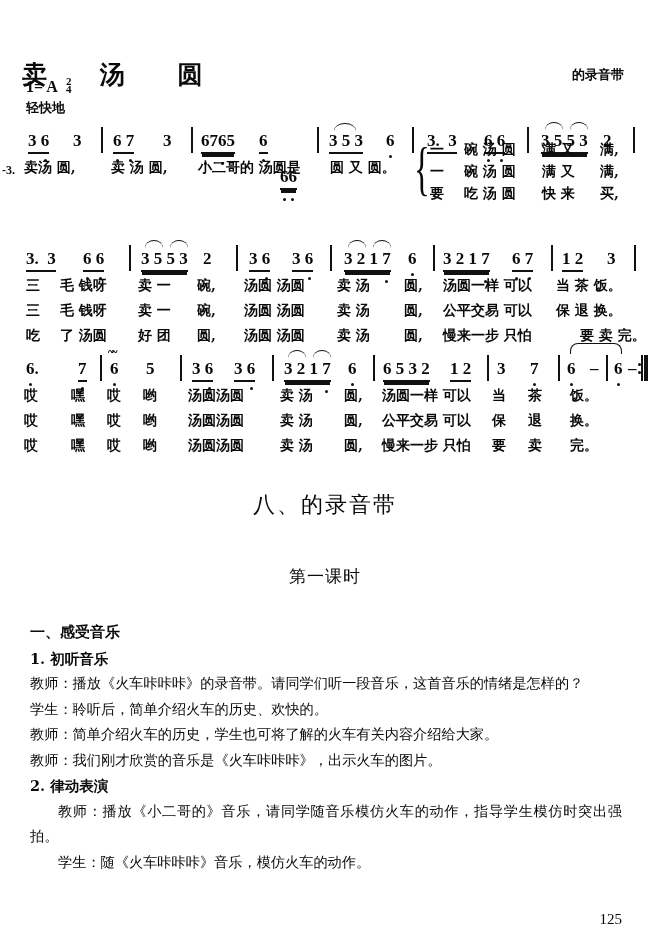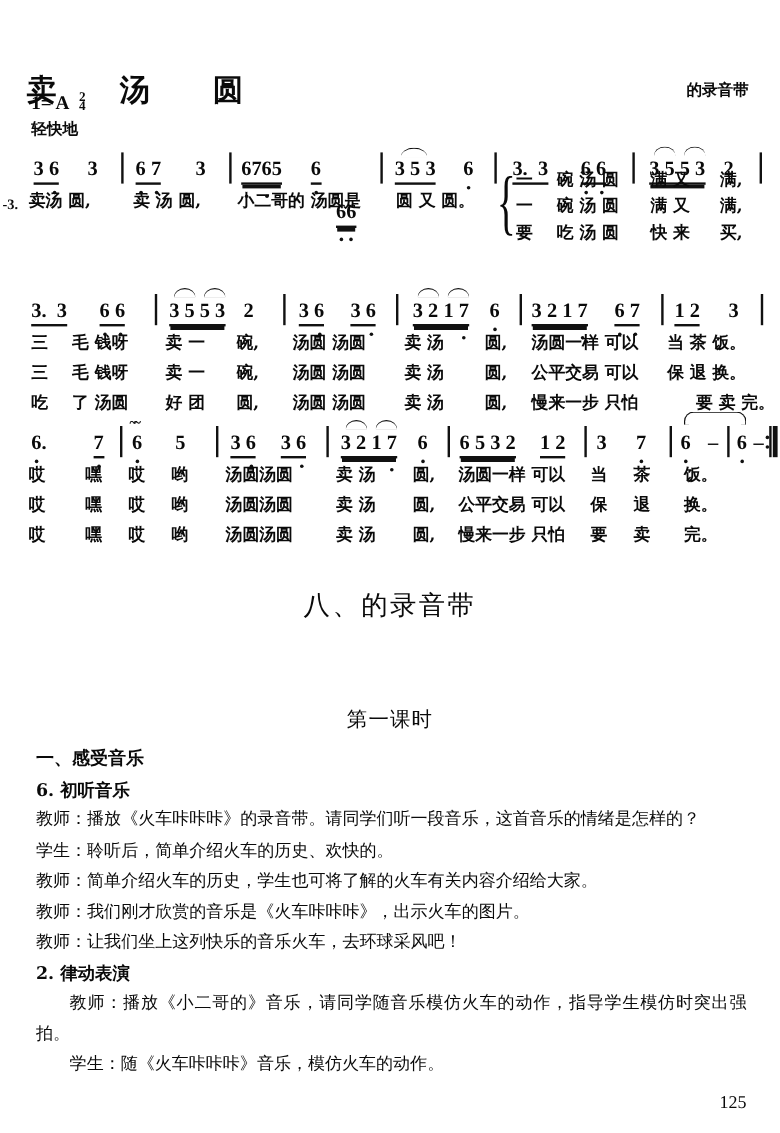--- a/index.html
+++ b/index.html
@@ -198,21 +198,21 @@
     font-size: 22px;
     top: 490px;
     letter-spacing: 2px;
   }
   .lesson-heading {
     position: absolute;
     left: 0; width: 650px;
     text-align: center;
     font-family: "DejaVu Serif", serif;
     font-size: 17px;
-    top: 588px;
+    top: 565px;
     letter-spacing: 1px;
   }
 
   
   .body-block {
     position: absolute;
     left: 30px;
     top: 620px;
     width: 592px;
     font-family: "DejaVu Serif", serif;
@@ -457,24 +457,23 @@
     <span class="lyric" style="left:528px;">卖</span>
     <span class="lyric" style="left:570px;">完。</span>
   </div>
 </div>
 
 <div class="section-heading">八、的录音带</div>
 <div class="lesson-heading">第一课时</div>
 
 <div class="body-block">
   <div class="hd1">一、感受音乐</div>
-  <div class="hd2">6. 初听音乐</div>
+  <div class="hd2">1. 初听音乐</div>
   <div class="para">教师：播放《火车咔咔咔》的录音带。请同学们听一段音乐，这首音乐的情绪是怎样的？</div>
   <div class="para">学生：聆听后，简单介绍火车的历史、欢快的。</div>
   <div class="para">教师：简单介绍火车的历史，学生也可将了解的火车有关内容介绍给大家。</div>
   <div class="para">教师：我们刚才欣赏的音乐是《火车咔咔咔》，出示火车的图片。</div>
-  <div class="para">教师：让我们坐上这列快乐的音乐火车，去环球采风吧！</div>
   <div class="hd2">2. 律动表演</div>
   <div class="para indent">教师：播放《小二哥的》音乐，请同学随音乐模仿火车的动作，指导学生模仿时突出强拍。</div>
   <div class="para indent">学生：随《火车咔咔咔》音乐，模仿火车的动作。</div>
 </div>
 
 <div class="page-num">125</div>
 
 </body></html>

